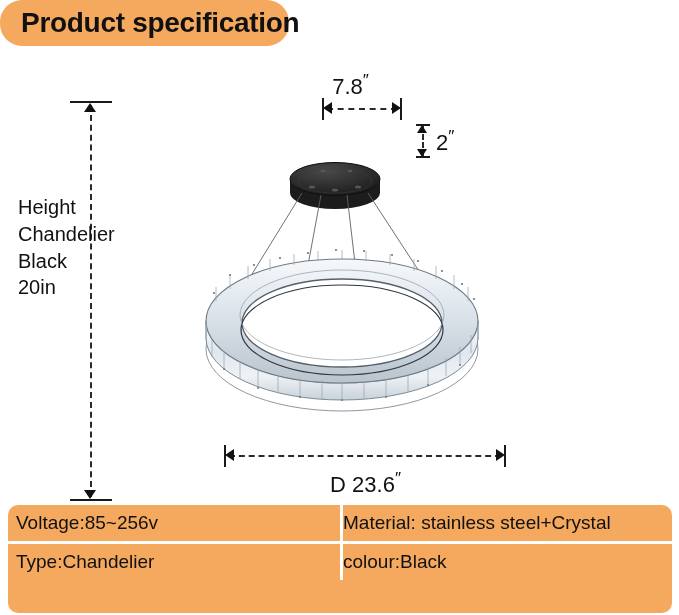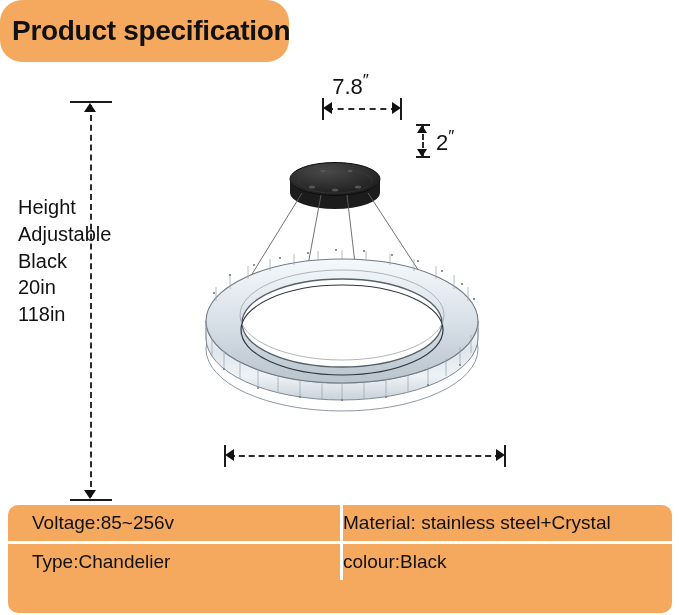--- a/index.html
+++ b/index.html
@@ -8,26 +8,26 @@
     background:#ffffff;
     font-family:"Liberation Sans", sans-serif;
     overflow:hidden;
     position:relative;
   }
   #root{position:relative;width:679px;height:615px;}
 
   
   .header-badge{
     position:absolute;left:0;top:0;
-    width:289px;height:62px;
+    width:289px;height:46px;
     background:var(--accent,#f5a95f);
     border-radius:22px;
     display:flex;align-items:center;
     box-sizing:border-box;
-    padding-left:12px;
+    padding-left:21px;
   }
   .header-badge .title{
     font-size:28px;font-weight:bold;color:#111;
     letter-spacing:-0.3px;line-height:1;
     white-space:nowrap;
   }
 
   
   .illustration{position:absolute;left:0;top:46px;width:679px;height:450px;}
 
@@ -103,21 +103,21 @@
     position:absolute;left:8px;top:505px;width:664px;height:108px;
     background:var(--accent,#f5a95f);
     border-radius:10px;
     overflow:hidden;
   }
   .spec-row{display:flex;height:36px;position:relative;}
   .spec-row + .spec-row{border-top:3px solid #ffffff;}
   .spec-cell{
     flex:0 0 50%;box-sizing:border-box;
     display:flex;align-items:center;
-    padding-left:24px;
+    padding-left:8px;
     font-size:19px;color:#111;white-space:nowrap;overflow:hidden;
   }
   .spec-cell.right{padding-left:0;border-left:3px solid #ffffff;}
 </style>
 </head>
 <body>
 
 <div id="root">
 
   <div class="header-badge">
@@ -129,24 +129,23 @@
     <div class="vdim">
       <div class="cap top"></div>
       <div class="line"></div>
       <div class="arrow-up"></div>
       <div class="arrow-down"></div>
       <div class="cap bot"></div>
     </div>
 
     <div class="height-text">
       <div>Height</div>
-      <div>Adjustable</div>
+      <div>Chandelier</div>
       <div>Black</div>
       <div>20in</div>
-      <div>118in</div>
     </div>
 
     <div class="lbl78"><span>7.8</span><span class="inch">″</span></div>
     <div class="hdim78">
       <div class="tick l"></div>
       <div class="tick r"></div>
       <div class="line"></div>
       <div class="arrow-left"></div>
       <div class="arrow-right"></div>
     </div>
@@ -274,20 +273,21 @@
       </svg>
     </div>
 
     <div class="hdimD">
       <div class="tick l"></div>
       <div class="tick r"></div>
       <div class="line"></div>
       <div class="arrow-left"></div>
       <div class="arrow-right"></div>
     </div>
+    <div class="lblD"><span>D </span><span>23.6</span><span class="inch">″</span></div>
   </div>
 
   <div class="spec-table">
     <div class="spec-row">
       <div class="spec-cell">Voltage:85~256v</div>
       <div class="spec-cell right">Material: stainless steel+Crystal</div>
     </div>
     <div class="spec-row">
       <div class="spec-cell">Type:Chandelier</div>
       <div class="spec-cell right">colour:Black</div>

